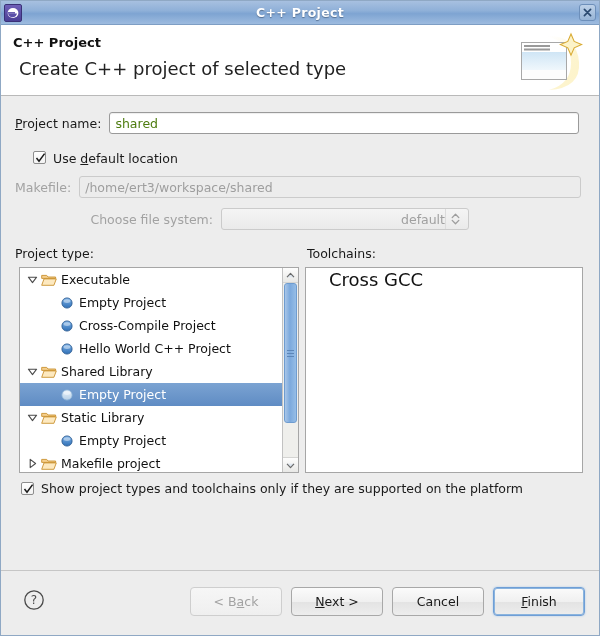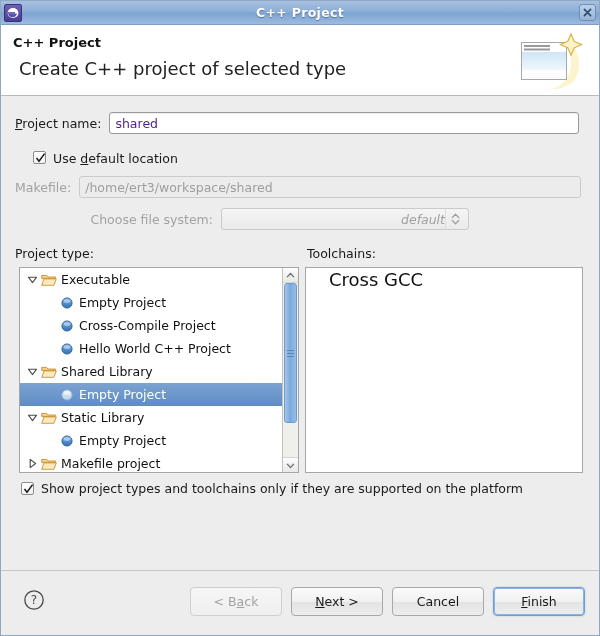--- a/index.html
+++ b/index.html
@@ -115,21 +115,21 @@
     margin-left: 8px;
     flex: 1 1 auto;
     height: 22px;
     box-sizing: border-box;
     background: #ffffff;
     border: 1px solid #9a9a9a;
     border-radius: 3px;
     padding: 0 5px;
     display: flex; align-items: center;
     font-size: 12.5px;
-    color: #4c1d95;
+    color: #4d7c0f;
     box-shadow: inset 0 1px 1px rgba(0,0,0,0.07);
   }
 
   
   .row-chk {
     position: absolute; left: 32px; top: 55px;
     display: flex; align-items: flex-start;
   }
   .chk {
     width: 13px; height: 13px;
@@ -187,21 +187,21 @@
     box-sizing: border-box;
     background: linear-gradient(to bottom, #f4f4f4, #eaeaea);
     border: 1px solid #cbcbcb;
     border-radius: 3px;
     display: flex; align-items: center;
     padding: 0 4px 0 6px;
     font-size: 12.5px;
     color: #a0a0a0;
     flex: 0 0 auto;
   }
-  .combo .cval { flex: 1 1 auto; font-style: italic; }
+  .combo .cval { flex: 1 1 auto; }
   .combo .arrows {
     width: 18px; border-left: 1px solid #dcdcdc;
     display: flex; flex-direction: column;
     align-items: center; justify-content: center;
     height: 100%;
   }
 
   
   .lbl-ptype { position: absolute; left: 14px; top: 150px; }
   .lbl-tchain { position: absolute; left: 306px; top: 150px; }

